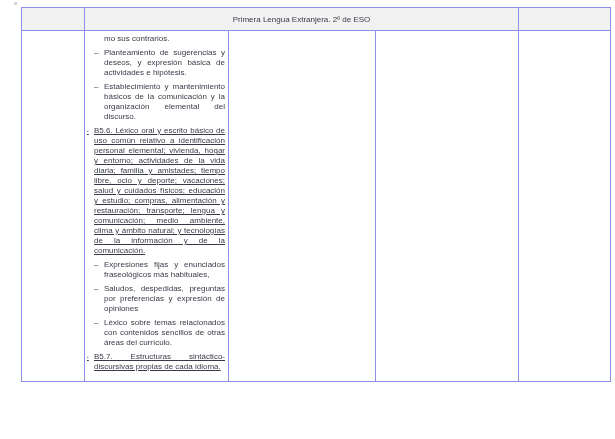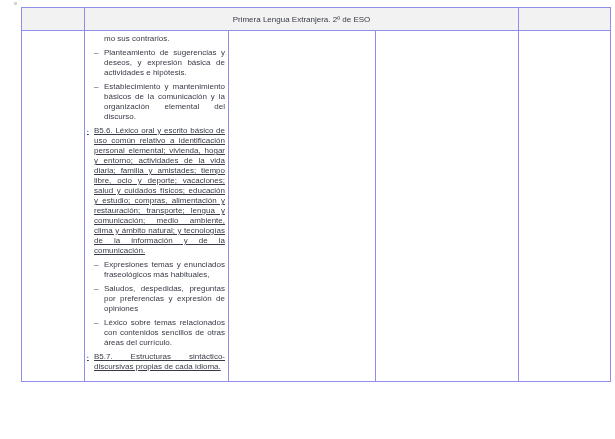--- a/index.html
+++ b/index.html
@@ -117,21 +117,21 @@
               <div class="item dash">
                 <span class="marker">–</span>
                 <span class="txt">Establecimiento y mantenimiento básicos de la comunicación y la organización elemental del discurso.</span>
               </div>
               <div class="item bullet">
                 <span class="marker">▪</span>
                 <span class="txt">B5.6. Léxico oral y escrito básico de uso común relativo a identificación personal elemental; vivienda, hogar y entorno; actividades de la vida diaria; familia y amistades; tiempo libre, ocio y deporte; vacaciones; salud y cuidados físicos; educación y estudio; compras, alimentación y restauración; transporte; lengua y comunicación; medio ambiente, clima y ámbito natural; y tecnologías de la información y de la comunicación.</span>
               </div>
               <div class="item dash">
                 <span class="marker">–</span>
-                <span class="txt">Expresiones temas y enunciados fraseológicos más habituales,</span>
+                <span class="txt">Expresiones fijas y enunciados fraseológicos más habituales,</span>
               </div>
               <div class="item dash">
                 <span class="marker">–</span>
                 <span class="txt">Saludos, despedidas, preguntas por preferencias y expresión de opiniones</span>
               </div>
               <div class="item dash">
                 <span class="marker">–</span>
                 <span class="txt">Léxico sobre temas relacionados con contenidos sencillos de otras áreas del currículo.</span>
               </div>
               <div class="item bullet">

